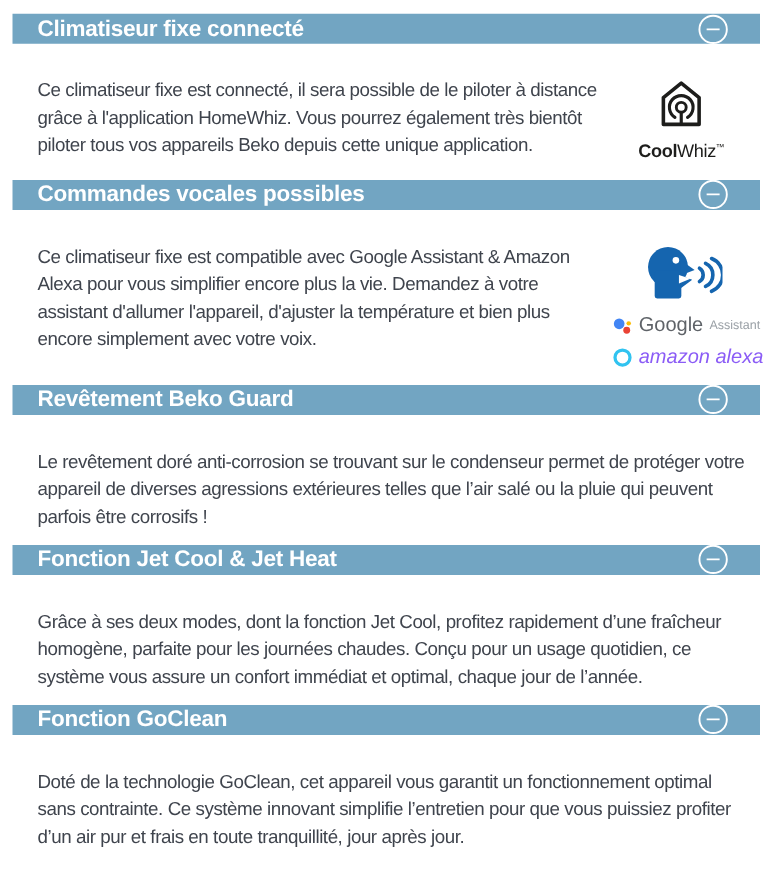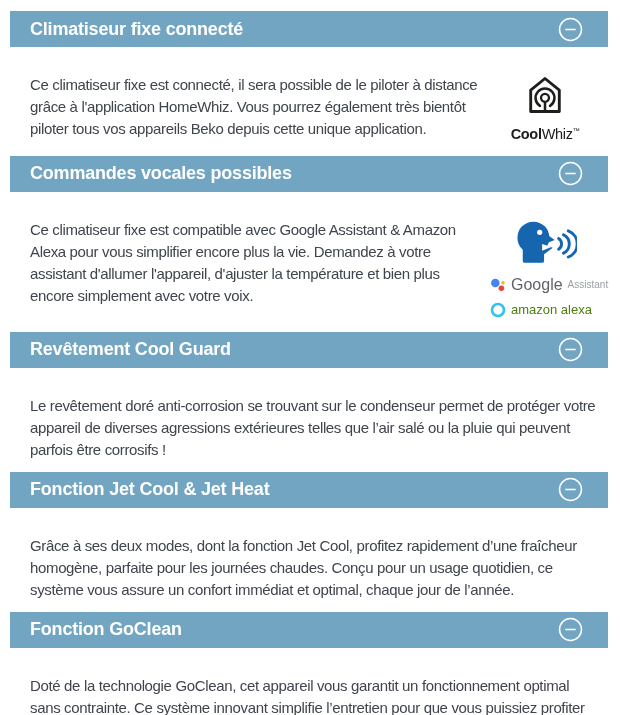--- a/index.html
+++ b/index.html
@@ -8,21 +8,21 @@
     font-family: "Liberation Sans", sans-serif;
     -webkit-font-smoothing: antialiased;
   }
   .wrap {
     box-sizing: border-box;
     width: 621px;
     padding: 11px 13px 6px 10px;
   }
   .feature { margin: 0; }
   .bar {
-    height: 36px;
+    height: 24px;
     background: #72A5C2;
     display: flex;
     align-items: center;
     justify-content: space-between;
     padding: 0 25px 0 20px;
     cursor: pointer;
   }
   .bar h2 {
     margin: 0;
     color: #ffffff;
@@ -68,21 +68,21 @@
   .assist-row {
     display: flex;
     align-items: center;
     gap: 5px;
     margin-top: 3px;
     white-space: nowrap;
   }
   .assist-row svg { display: block; }
   .ga-google { color: #5F6368; font-size: 16px; letter-spacing: 0; }
   .ga-assistant { color: #9AA0A6; font-size: 10px; letter-spacing: 0; }
-  .alexa-label { color: #4d7c0f; font-size: 13px; letter-spacing: 0; }
+  .alexa-label { color: #8b5cf6; font-size: 16px; letter-spacing: 0; font-style: italic; }
 </style>
 </head>
 <body>
 
 <div class="wrap">
 
   <section class="feature">
     <header class="bar">
       <h2>Climatiseur fixe connecté</h2>
       <svg class="minus-icon" width="25" height="25" viewBox="0 0 26 26">
@@ -150,21 +150,21 @@
             </svg>
             <span class="alexa-label">amazon alexa</span>
           </div>
         </div>
       </div>
     </div>
   </section>
 
   <section class="feature">
     <header class="bar">
-      <h2>Revêtement Cool Guard</h2>
+      <h2>Revêtement Beko Guard</h2>
       <svg class="minus-icon" width="25" height="25" viewBox="0 0 26 26">
         <circle cx="13" cy="13" r="11.4" fill="none" stroke="#fff" stroke-width="1.6"></circle>
         <line x1="7.6" y1="13" x2="18.4" y2="13" stroke="#fff" stroke-width="1.6"></line>
       </svg>
     </header>
     <div class="body">
       <p class="text-full">Le revêtement doré anti-corrosion se trouvant sur le condenseur permet de protéger votre appareil de diverses agressions extérieures telles que l’air salé ou la pluie qui peuvent parfois être corrosifs !</p>
     </div>
   </section>
 

